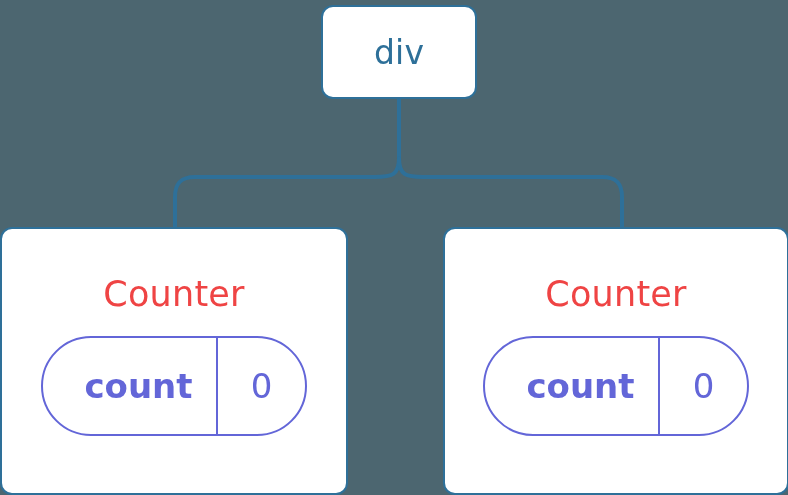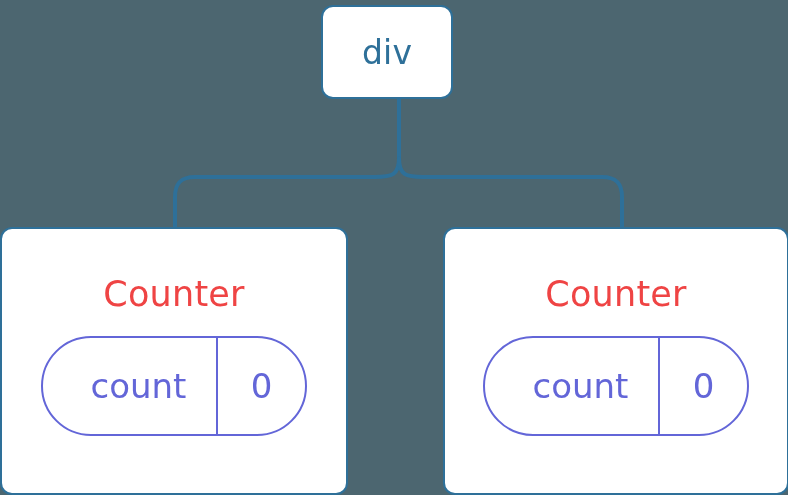--- a/index.html
+++ b/index.html
@@ -40,21 +40,21 @@
     border: 2px solid #2e7099;
     border-radius: 12px;
     display: flex;
     flex-direction: column;
     align-items: center;
   }
 
   .node-root {
     left: 321px;
     top: 5px;
-    width: 132px;
+    width: 156px;
     height: 94px;
     justify-content: center;
   }
 
   .node-label-root {
     color: #2e7099;
     font-size: 33px;
     line-height: 1;
     letter-spacing: 0.2px;
   }
@@ -100,20 +100,21 @@
     justify-content: center;
     color: #6366d8;
     font-size: 34px;
     line-height: 1;
     box-sizing: border-box;
   }
 
   .pill-key {
     flex: 0 0 173px;
     padding-left: 18px;
+    font-weight: bold;
   }
 
   .pill-divider {
     flex: 0 0 2px;
     background: #6366d8;
     align-self: stretch;
   }
 
   .pill-value {
     flex: 1 1 auto;

